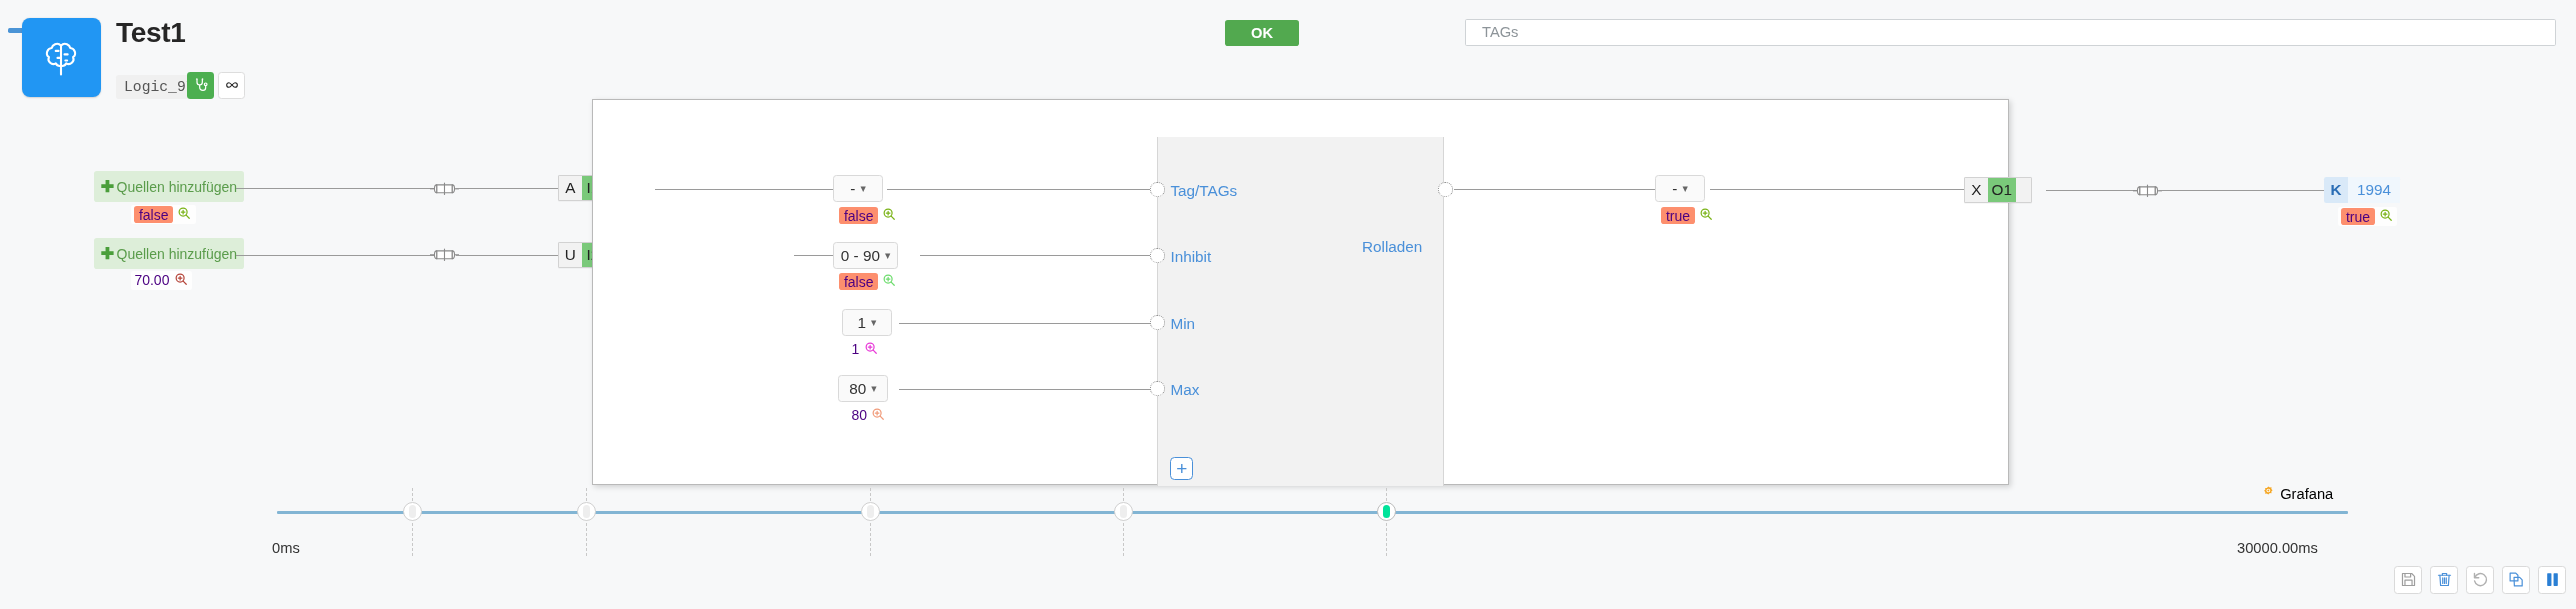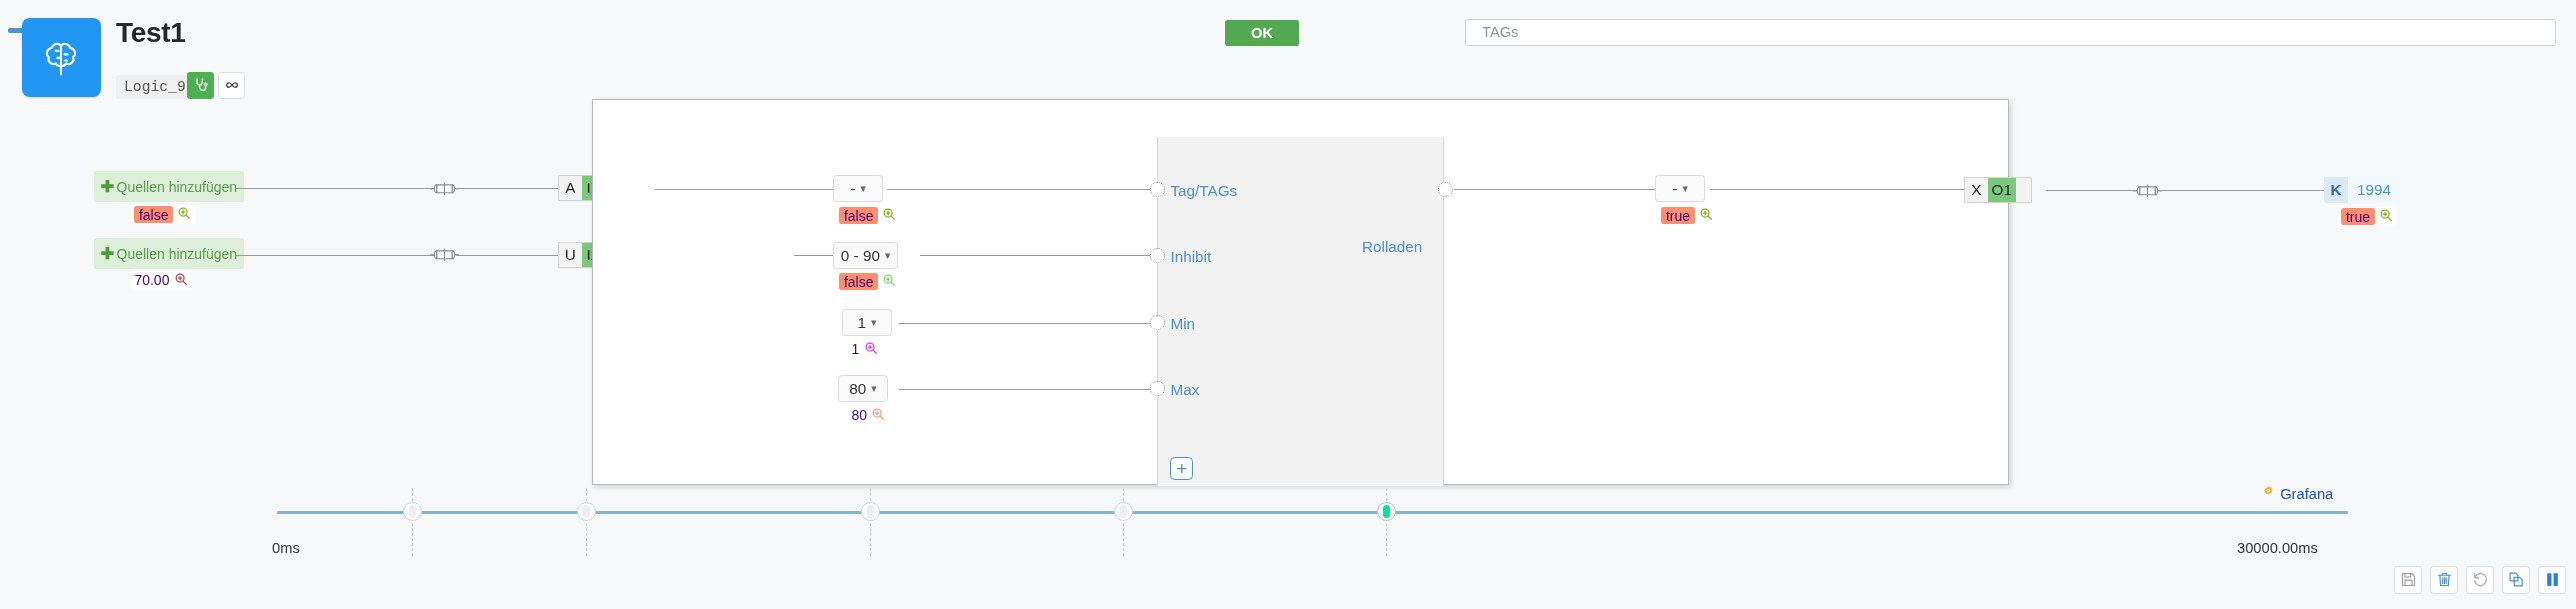--- a/index.html
+++ b/index.html
@@ -189,21 +189,21 @@
     display: block; width: 7.4px; height: 12.4px; border-radius: 4px; background: #eee;
   }
   .tl-marker.active { border-color: #bdbdbd; }
   .tl-marker.active i { background: #00e39a; }
 
   .tl-label { position: absolute; top: 540px; font-size: 14.7px; color: #333; }
 
   .grafana-link {
     position: absolute; left: 2261px; top: 485px;
     display: flex; align-items: center; gap: 4.5px;
-    color: #1d4ed8; font-size: 14.7px; cursor: pointer;
+    color: #000000; font-size: 14.7px; cursor: pointer;
   }
   .grafana-link svg { width: 14.7px; height: 14.7px; }
 
   .tool-bar {
     position: absolute; left: 2394px; top: 566px;
     display: flex; gap: 8px;
   }
   .tool-btn {
     width: 28px; height: 28px; background: #fff;
     border: 0.6px solid #dadada; border-radius: 3.4px;

